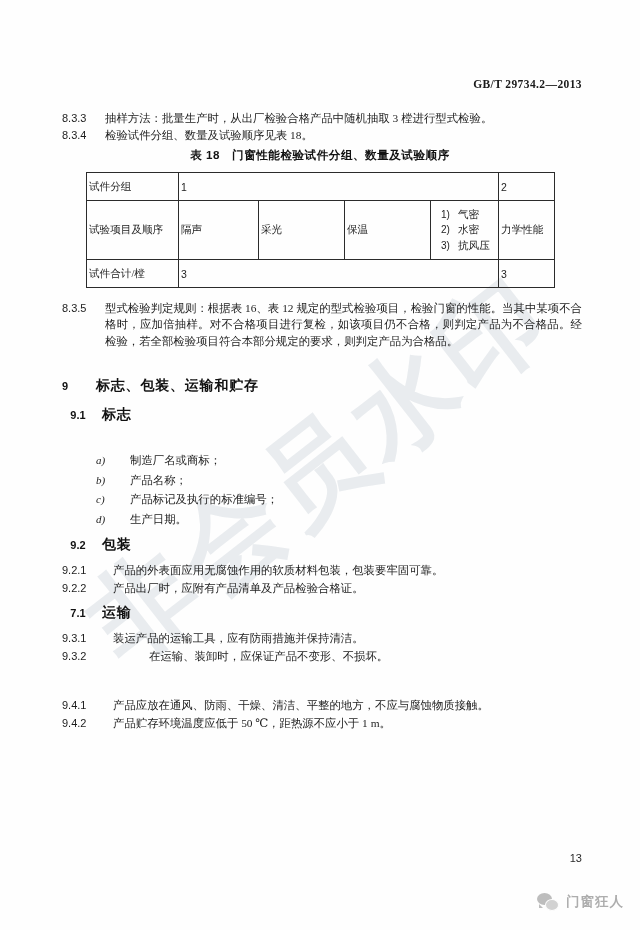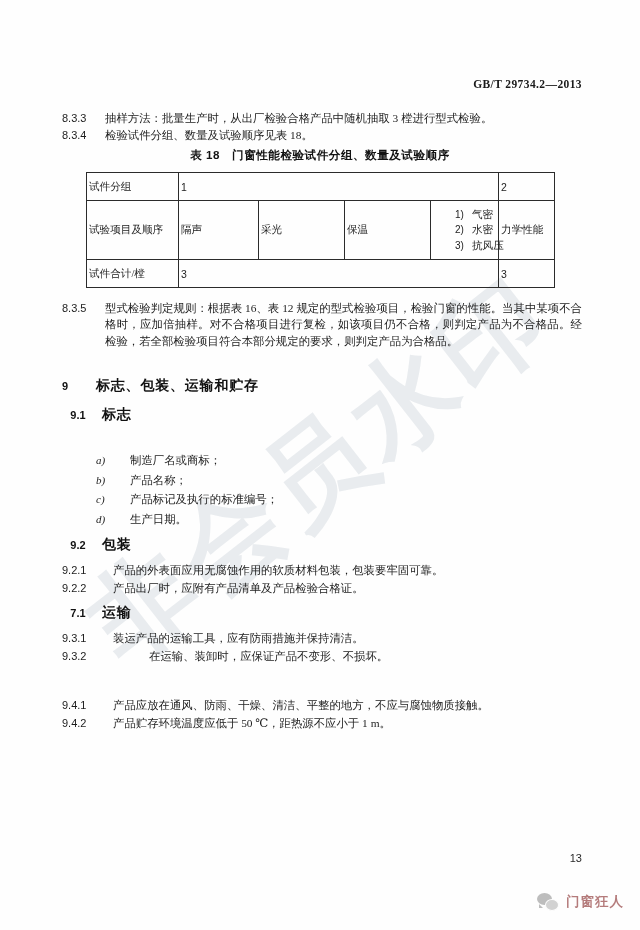--- a/index.html
+++ b/index.html
@@ -124,21 +124,21 @@
     font-size: 10.6px;
     color: #1c1c1c;
     padding: 3px 2px;
   }
   table.spec tr.top td { border-top-width: 1.6px; }
   table.spec tr.bottom td { border-bottom-width: 1.6px; }
   table.spec td.tall { height: 52px; }
   table.spec td.rowh { height: 21px; }
   table.spec .ordered {
     text-align: left;
-    padding-left: 24px;
+    padding-left: 10px;
     line-height: 15.5px;
   }
   table.spec .ordered .li {
     white-space: nowrap;
   }
   table.spec .ordered .li .n {
     font-family: "Liberation Sans", "DejaVu Sans", sans-serif;
     font-size: 10px;
     display: inline-block;
     width: 17px;
@@ -261,21 +261,21 @@
     width: 12px; height: 10px;
     border-radius: 50%;
     background: #b4b4b4;
     right: 0; bottom: 0;
     border: 1.5px solid #fdfdfd;
   }
   .footer-badge .wx-label {
     font-family: "Liberation Sans", "DejaVu Sans", sans-serif;
     font-size: 13.5px;
     font-weight: 700;
-    color: #7f1d1d;
+    color: #737373;
     letter-spacing: 1px;
   }
 </style>
 </head>
 <body>
 
 <div class="page">
 
   <div class="watermark">非会员水印</div>
 

